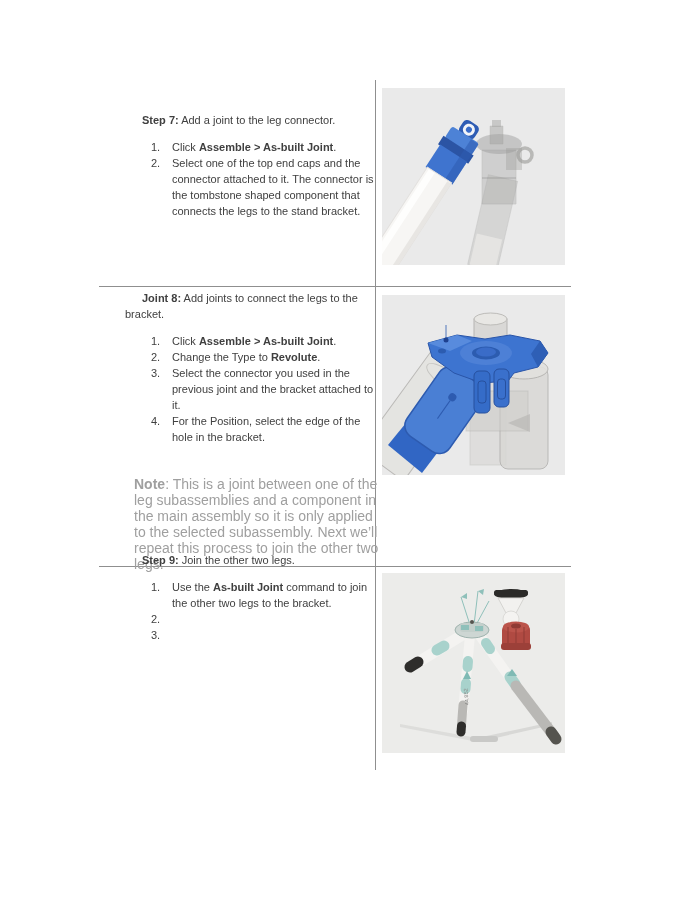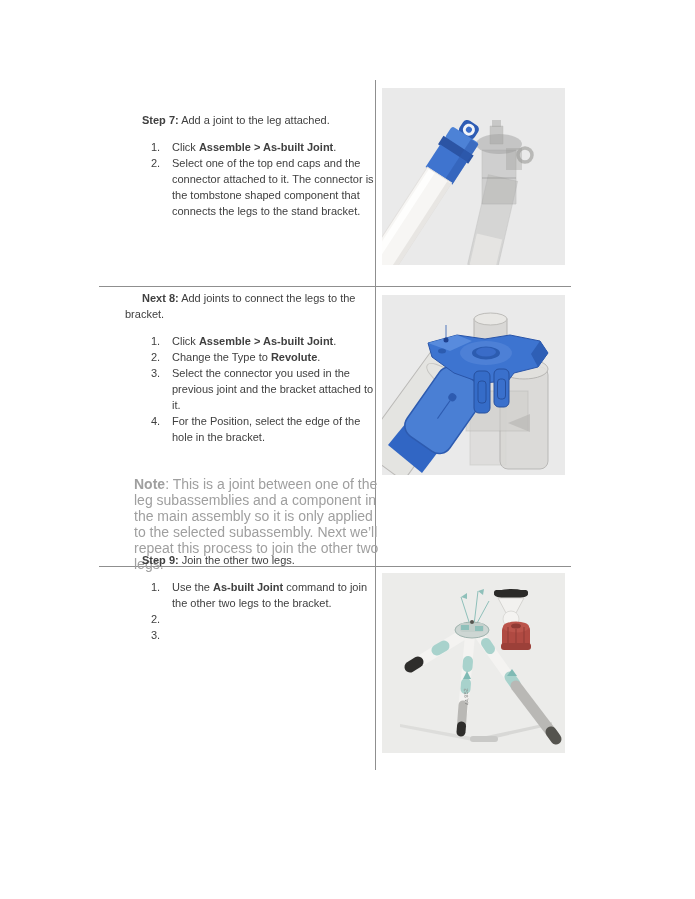--- a/index.html
+++ b/index.html
@@ -35,35 +35,35 @@
 </head>
 <body>
 
 <div class="page">
 
   <div class="vline"></div>
   <div class="hline hline1"></div>
   <div class="hline hline2"></div>
 
   <section class="cell-text s7">
-    <p class="heading"><b>Step 7:</b><span> Add a joint to the leg attached.</span></p>
+    <p class="heading"><b>Step 7:</b><span> Add a joint to the leg connector.</span></p>
     <ol class="steps">
       <li>
         <span class="num">1.</span>
         <span class="li-body"><span>Click </span><b>Assemble &gt; As-built Joint</b><span>.</span></span>
       </li>
       <li>
         <span class="num">2.</span>
         <span class="li-body"><span>Select one of the top end caps and the connector attached to it. The connector is the tombstone shaped component that connects the legs to the stand bracket.</span><b></b><span></span></span>
       </li>
     </ol>
   </section>
 
   <section class="cell-text s8">
-    <p class="heading"><b>Next 8:</b><span> Add joints to connect the legs to the bracket.</span></p>
+    <p class="heading"><b>Joint 8:</b><span> Add joints to connect the legs to the bracket.</span></p>
     <ol class="steps">
       <li>
         <span class="num">1.</span>
         <span class="li-body"><span>Click </span><b>Assemble &gt; As-built Joint</b><span>.</span></span>
       </li>
       <li>
         <span class="num">2.</span>
         <span class="li-body"><span>Change the Type to </span><b>Revolute</b><span>.</span></span>
       </li>
       <li>

